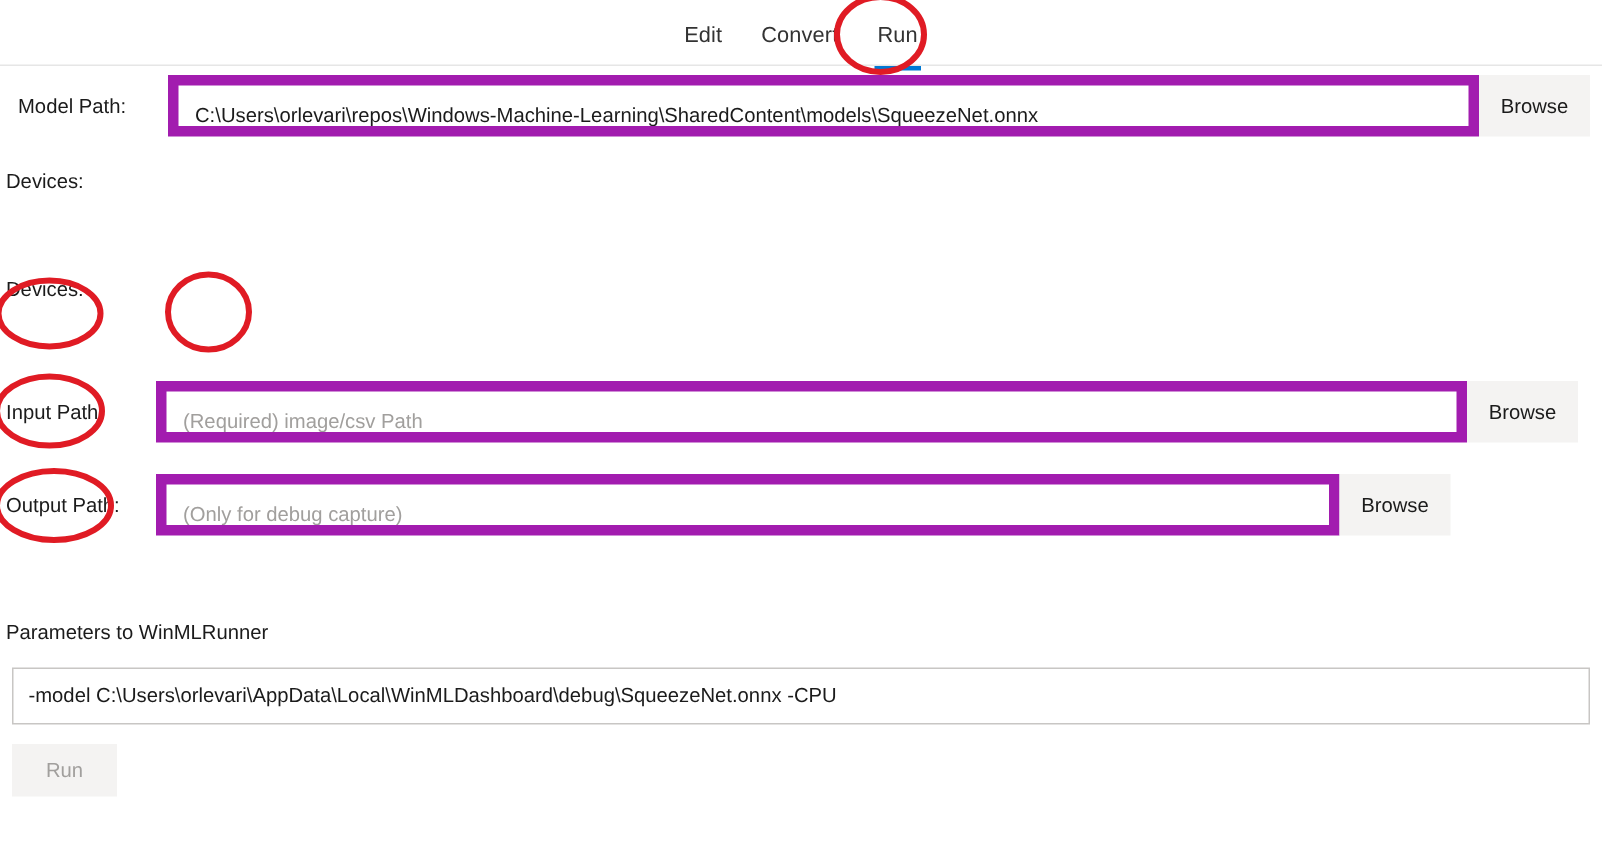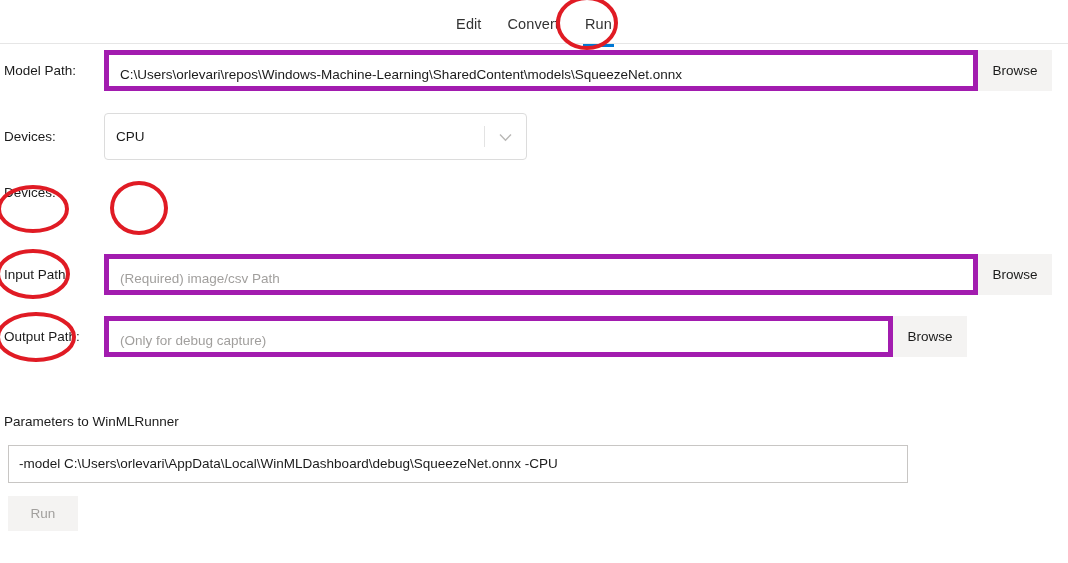--- a/index.html
+++ b/index.html
@@ -94,21 +94,21 @@
     z-index: 3;
   }
   .field-wrap {
     display: flex;
     align-items: stretch;
   }
 
   .textbox {
     box-sizing: border-box;
     height: 41px;
-    border: 5px solid #a21caf;
+    border: 7px solid #a21caf;
     background: #ffffff;
     font-size: 13.5px;
     color: #1b1b1b;
     line-height: 39px;
     padding: 0 11px;
     white-space: nowrap;
     overflow: hidden;
     font-family: "Liberation Sans", sans-serif;
   }
   .textbox.placeholder {
@@ -169,21 +169,21 @@
     top: 370px;
     font-size: 13.5px;
     color: #1b1b1b;
     line-height: 16px;
   }
   .params-box {
     box-sizing: border-box;
     position: absolute;
     left: 8px;
     top: 401px;
-    width: 900px;
+    width: 1052px;
     height: 38px;
     border: 1px solid #c8c6c4;
     background: #ffffff;
     font-size: 13.5px;
     color: #1b1b1b;
     line-height: 36px;
     padding: 0 10px;
     white-space: nowrap;
     overflow: hidden;
     font-family: "Liberation Sans", sans-serif;
@@ -232,41 +232,30 @@
     <div class="tab active">
       <span>Run</span>
       <span class="tab-underline"></span>
     </div>
   </div>
   <div class="tabdivider"></div>
 </div>
 
 <div class="form">
 
-  <div class="row" style="top:6px;">
+  <div class="row" style="top:6px;justify-content:center;">
     <div class="label">Model Path:</div>
     <div class="field-wrap">
       <div class="textbox" style="width:874px;">C:\Users\orlevari\repos\Windows-Machine-Learning\SharedContent\models\SqueezeNet.onnx</div>
       <div class="browse">Browse</div>
     </div>
   </div>
 
   <div class="row" style="top:69px;">
     <div class="label">Devices:</div>
-    <div class="field-wrap">
-      <div class="dropdown">
-        <span>CPU</span>
-        <span class="sep"></span>
-        <span class="chev">
-          <svg viewBox="0 0 15 13" width="15" height="13" aria-hidden="true">
-            <path d="M2 3.5 L7.5 9.2 L13 3.5" fill="none" stroke="#b9b8b6" stroke-width="1.4"></path>
-          </svg>
-        </span>
-      </div>
-    </div>
   </div>
 
   <div class="row" style="top:141px;">
     <div class="label">Devices:</div>
   </div>
 
   <div class="row" style="top:210px;">
     <div class="label">Input Path:</div>
     <div class="field-wrap">
       <div class="textbox placeholder" style="width:874px;">(Required) image/csv Path</div>

